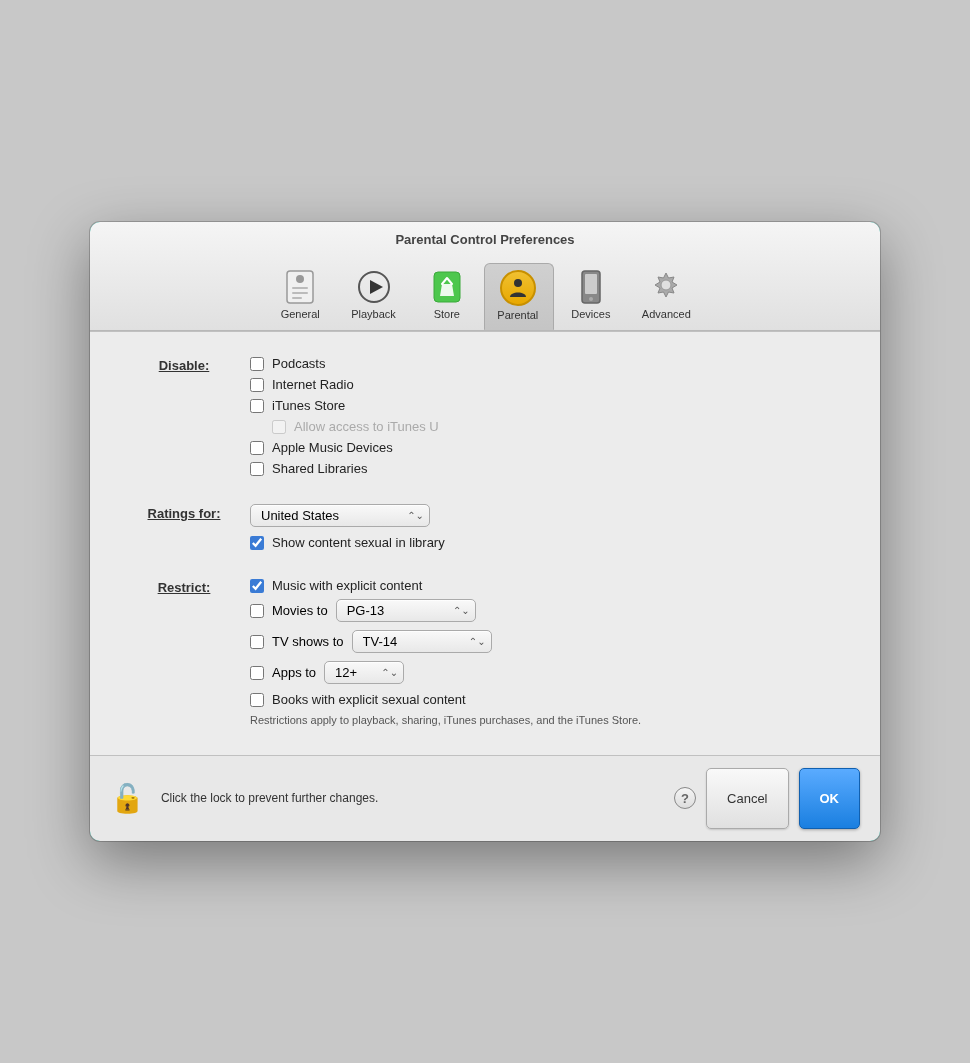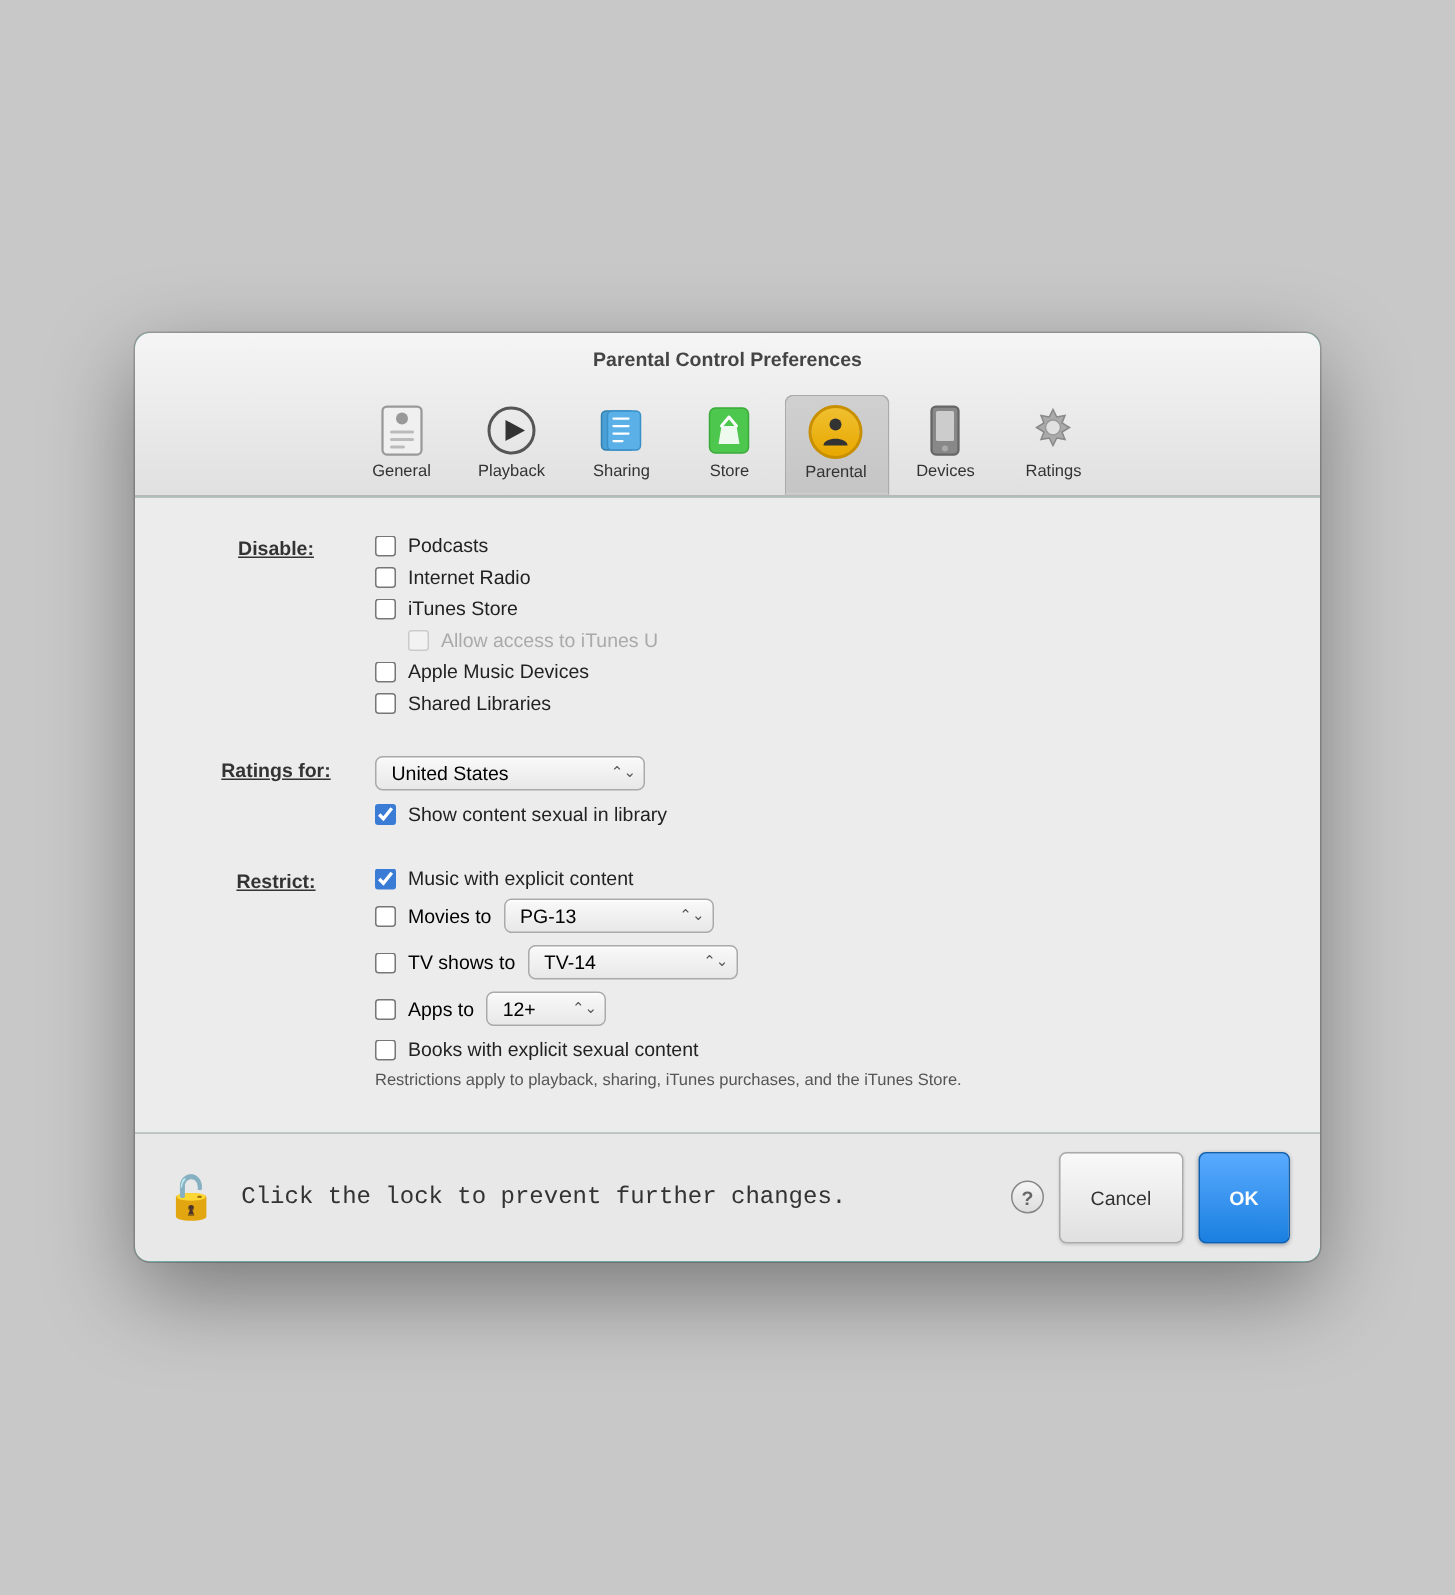--- a/index.html
+++ b/index.html
@@ -200,24 +200,23 @@
       border-top: 1px solid #c0c0c0;
       background: #e8e8e8;
       gap: 10px;
     }
     .lock-icon {
       font-size: 28px;
       margin-right: 6px;
       cursor: pointer;
     }
     .lock-text {
-      font-size: 16px;
+      font-size: 12px;
       color: #333;
       flex: 1;
-      font-family: Liberation Mono, monospace;
     }
     .btn {
       padding: 22px 20px;
       border-radius: 5px;
       font-size: 13px;
       cursor: pointer;
       border: 1px solid #aaa;
       background: linear-gradient(to bottom, #f9f9f9, #e0e0e0);
       color: #333;
       box-shadow: 0 1px 2px rgba(0,0,0,0.15);
@@ -269,31 +268,20 @@
       <div class="toolbar-item">
         <div class="toolbar-icon">
           <svg width="34" height="34" viewBox="0 0 34 34">
             <circle cx="17" cy="17" r="15" fill="none" stroke="#555" stroke-width="2"></circle>
             <polygon points="13,10 26,17 13,24" fill="#333"></polygon>
           </svg>
         </div>
         <span class="toolbar-label">Playback</span>
       </div>
 
-      <div class="toolbar-item">
-        <div class="toolbar-icon">
-          <svg width="34" height="34" viewBox="0 0 34 34">
-            <rect x="4" y="4" width="22" height="26" rx="3" fill="#4a9fd5" stroke="#3080b0" stroke-width="1"></rect>
-            <rect x="8" y="4" width="22" height="26" rx="3" fill="#5bb0e8" stroke="#3a90c8" stroke-width="1"></rect>
-            <path d="M12 14 L22 14 M12 19 L22 19 M12 24 L18 24" stroke="white" stroke-width="1.5" stroke-linecap="round"></path>
-            <path d="M12 9 L22 9" stroke="white" stroke-width="1.5" stroke-linecap="round"></path>
-          </svg>
-        </div>
-        <span class="toolbar-label">Sharing</span>
-      </div>
 
       <div class="toolbar-item">
         <div class="toolbar-icon">
           <svg width="30" height="34" viewBox="0 0 30 34">
             <rect x="2" y="2" width="26" height="30" rx="4" fill="#4dc74d" stroke="#3aaa3a" stroke-width="1"></rect>
             <path d="M10 14 L15 8 L20 14" fill="none" stroke="white" stroke-width="2" stroke-linecap="round" stroke-linejoin="round"></path>
             <path d="M10 14 L20 14 L22 26 L8 26 Z" fill="white" opacity="0.9"></path>
           </svg>
         </div>
         <span class="toolbar-label">Store</span>
@@ -322,21 +310,21 @@
         <span class="toolbar-label">Devices</span>
       </div>
 
       <div class="toolbar-item">
         <div class="toolbar-icon">
           <svg width="34" height="34" viewBox="0 0 34 34">
             <path d="M17 3 L19.5 8 L25 7 L23 12 L28 15 L23 18 L25 23 L19.5 22 L17 27 L14.5 22 L9 23 L11 18 L6 15 L11 12 L9 7 L14.5 8 Z" fill="#aaa" stroke="#888" stroke-width="1"></path>
             <circle cx="17" cy="15" r="5" fill="#e0e0e0" stroke="#999" stroke-width="1"></circle>
           </svg>
         </div>
-        <span class="toolbar-label">Ratings</span>
+        <span class="toolbar-label">Advanced</span>
       </div>
 
     </div>
     <div class="toolbar-divider"></div>
   </div>
 
   <div class="content">
 
     <div class="form-row">
       <div class="label-col">Disable:</div>

